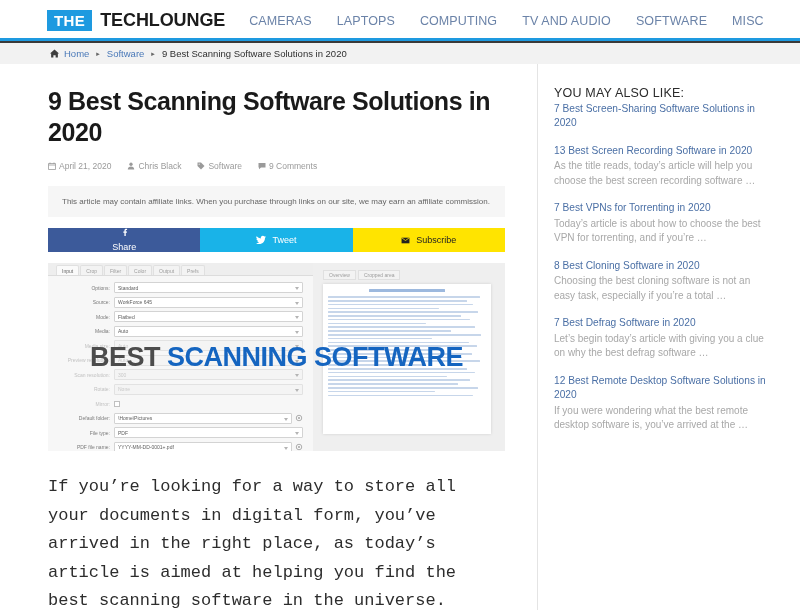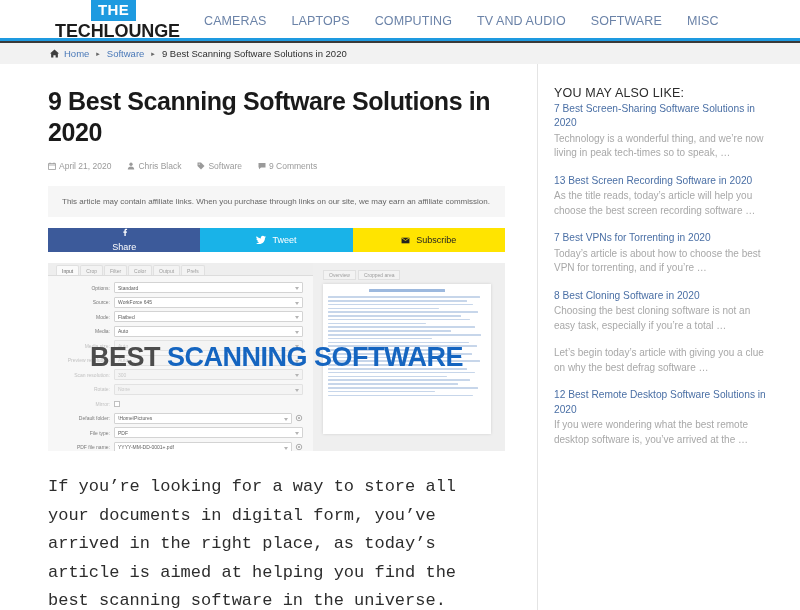--- a/index.html
+++ b/index.html
@@ -14,21 +14,21 @@
   
   .header {
     height: 41px; background: #ffffff;
     display: flex; align-items: center;
     position: relative;
   }
   .header::after {
     content: ""; position: absolute; left: 0; right: 0; bottom: 0;
     height: 3px; background: #1e9ae0;
   }
-  .logo { display: flex; align-items: center; margin-left: 47px; flex-direction: column; }
+  .logo { display: flex; align-items: center; margin-left: 47px; }
   .logo-the {
     background: #1e9ae0; color: #ffffff;
     font-size: 15px; font-weight: bold; letter-spacing: .4px;
     padding: 3px 7px 3px 7px; line-height: 1.05;
   }
   .logo-name {
     color: #1c1c1c; font-size: 18px; font-weight: bold;
     letter-spacing: -.1px; margin-left: 8px;
   }
   .nav { display: flex; align-items: center; margin-left: 24px; gap: 25px; }
@@ -355,35 +355,35 @@
 
       <p class="para"></p>
 
     </div>
 
     <div class="rail">
       <div class="rail-title">YOU MAY ALSO LIKE:</div>
 
       <div class="rail-item">
         <a class="rail-link">7 Best Screen-Sharing Software Solutions in 2020</a>
-        <div class="rail-ex">Technology is a wonderful thing, and we’re now living in peak tech-times so to speak, …</div>
       </div>
       <div class="rail-item">
         <a class="rail-link">13 Best Screen Recording Software in 2020</a>
         <div class="rail-ex">As the title reads, today’s article will help you choose the best screen recording software …</div>
       </div>
       <div class="rail-item">
         <a class="rail-link">7 Best VPNs for Torrenting in 2020</a>
         <div class="rail-ex">Today’s article is about how to choose the best VPN for torrenting, and if you’re …</div>
       </div>
       <div class="rail-item">
         <a class="rail-link">8 Best Cloning Software in 2020</a>
         <div class="rail-ex">Choosing the best cloning software is not an easy task, especially if you’re a total …</div>
       </div>
       <div class="rail-item">
+        <a class="rail-link">7 Best Defrag Software in 2020</a>
         <div class="rail-ex">Let’s begin today’s article with giving you a clue on why the best defrag software …</div>
       </div>
       <div class="rail-item">
       </div>
       <div class="rail-item">
         <a class="rail-link">12 Best Remote Desktop Software Solutions in 2020</a>
         <div class="rail-ex">If you were wondering what the best remote desktop software is, you’ve arrived at the …</div>
       </div>
     </div>
 

